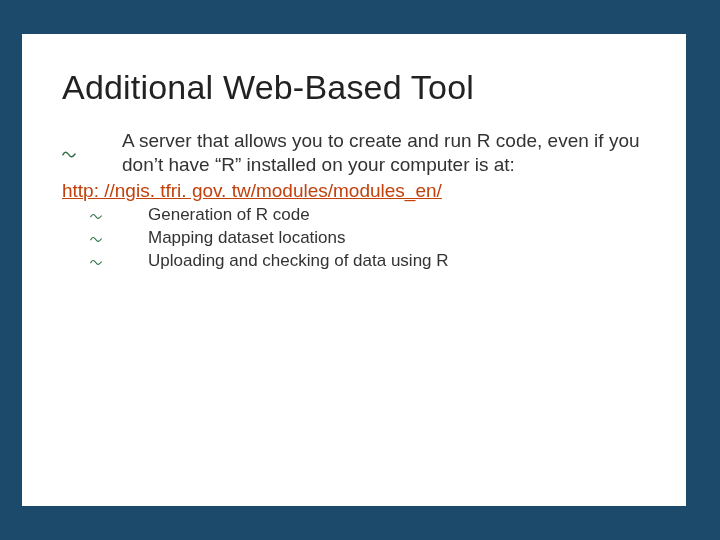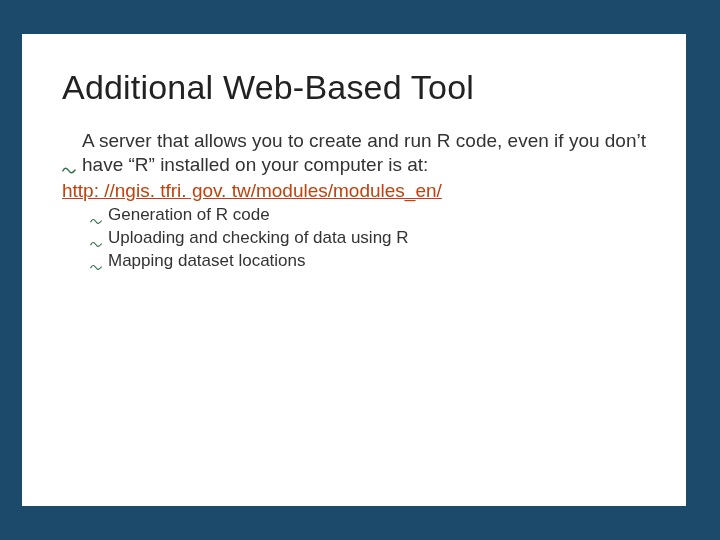--- a/index.html
+++ b/index.html
@@ -32,21 +32,22 @@
     margin: 0 0 22px 0;
     letter-spacing: 0.2px;
   }
   .body {
     font-size: 19px;
     line-height: 1.25;
     color: #333;
   }
   .bullet-row {
     display: flex;
-    align-items: flex-end;
+    align-items: center;
+    gap: 40px;
   }
   .bullet-icon {
     flex: 0 0 auto;
     width: 20px;
     display: inline-block;
     padding-top: 2px;
   }
   .bullet-icon svg {
     display: block;
   }
@@ -110,29 +111,29 @@
           </span>
           <span class="bullet-text">Generation of R code</span>
         </div>
 
         <div class="bullet-row">
           <span class="bullet-icon">
             <svg viewBox="0 0 16 16">
               <path d="M1 9 C 3 5, 5 5, 8 9 C 10 12, 12 12, 15 8" stroke="#2f6f47" stroke-width="1.6" fill="none" stroke-linecap="round"></path>
             </svg>
           </span>
-          <span class="bullet-text">Uploading and checking of data using R</span>
+          <span class="bullet-text">Mapping dataset locations</span>
         </div>
 
         <div class="bullet-row">
           <span class="bullet-icon">
             <svg viewBox="0 0 16 16">
               <path d="M1 9 C 3 5, 5 5, 8 9 C 10 12, 12 12, 15 8" stroke="#2f6f47" stroke-width="1.6" fill="none" stroke-linecap="round"></path>
             </svg>
           </span>
-          <span class="bullet-text">Mapping dataset locations</span>
+          <span class="bullet-text">Uploading and checking of data using R</span>
         </div>
 
       </div>
 
     </div>
   </div>
 </div>
 
 </body></html>

